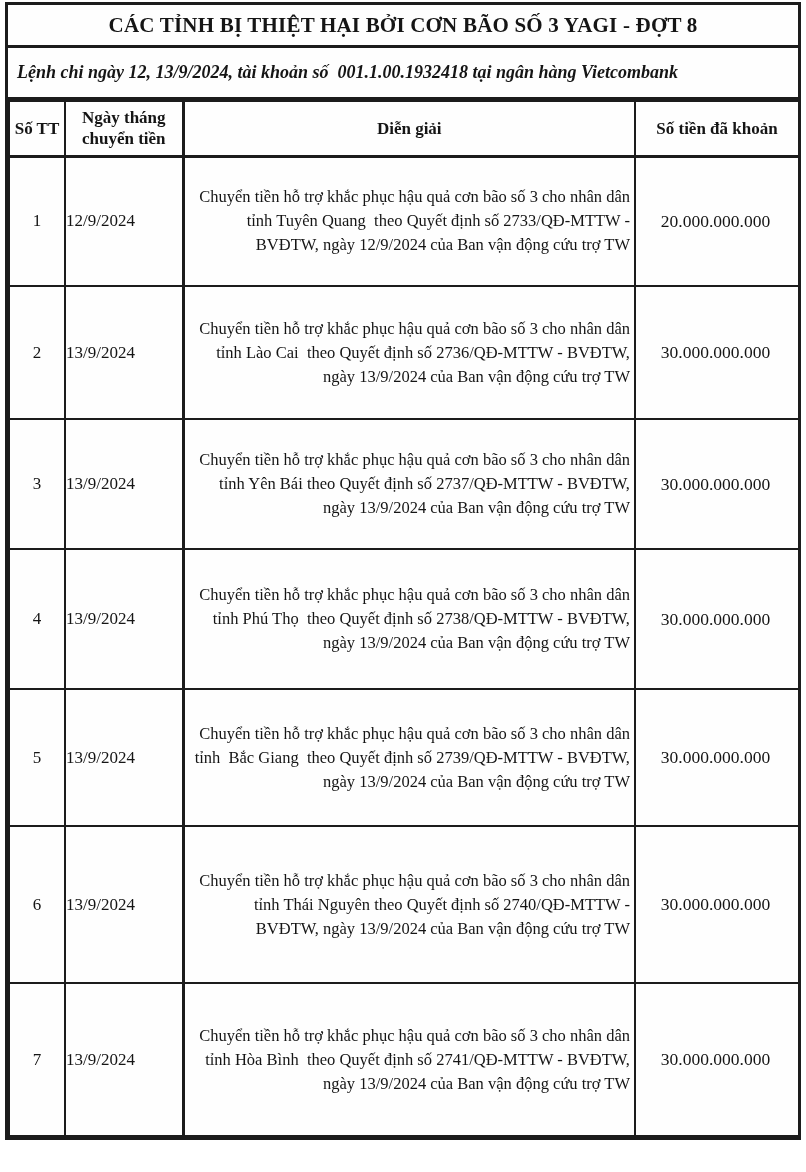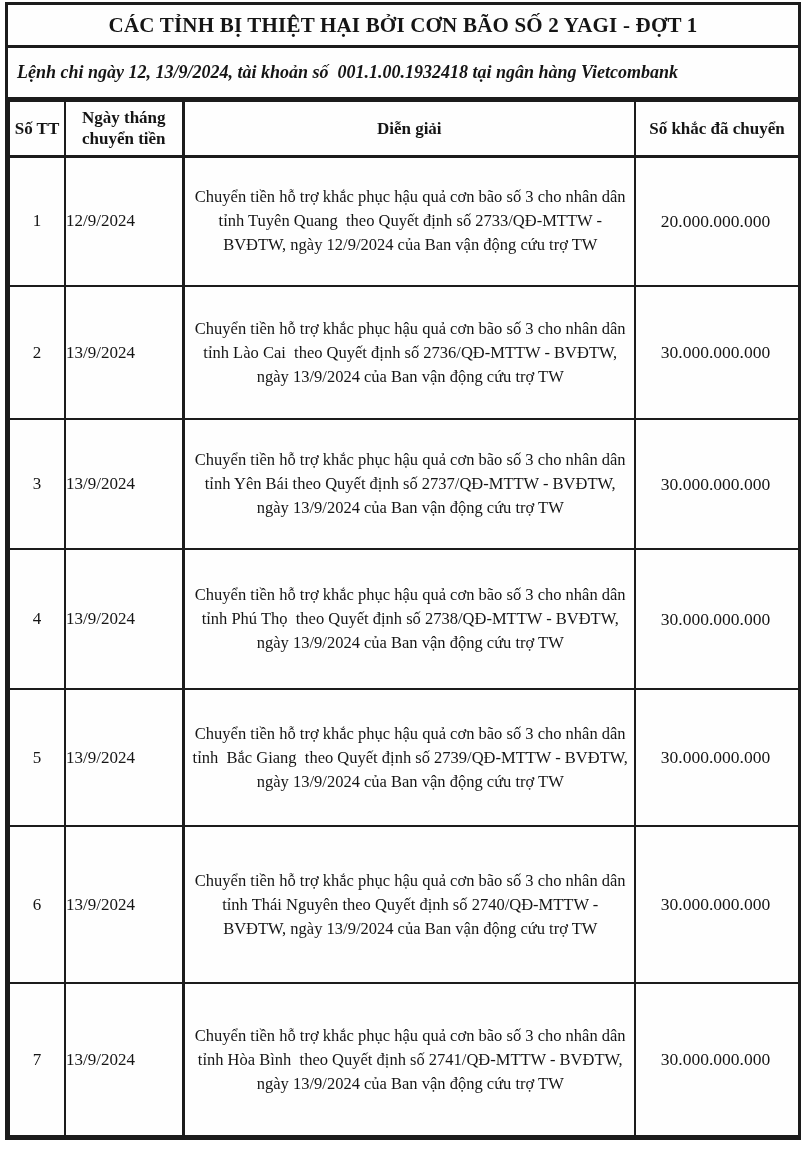--- a/index.html
+++ b/index.html
@@ -74,21 +74,21 @@
     text-align: center;
     font-size: 17px;
   }
   td.cell-date {
     text-align: left;
     font-size: 17px;
   }
   td.cell-desc {
     font-size: 16.5px;
     line-height: 24px;
-    text-align: center;
+    text-align: right;
     padding: 6px 4px 6px 6px;
     white-space: pre-wrap;
     font-family: Liberation Serif, serif;
   }
   td.cell-amount {
     text-align: center;
     font-size: 17.5px;
     padding-right: 3px;
   }
   
@@ -99,40 +99,40 @@
   tbody tr:nth-child(5) { height: 137px; }
   tbody tr:nth-child(6) { height: 157px; }
   tbody tr:nth-child(7) { height: 153px; }
 </style>
 </head>
 <body>
 
 <div class="page">
 
   <div class="title-box">
-    <div class="title-line">CÁC TỈNH BỊ THIỆT HẠI BỞI CƠN BÃO SỐ 2 YAGI - ĐỢT 1</div>
+    <div class="title-line">CÁC TỈNH BỊ THIỆT HẠI BỞI CƠN BÃO SỐ 3 YAGI - ĐỢT 8</div>
   </div>
 
   <div class="subtitle-box">
     <span class="subtitle-text">Lệnh chi ngày 12, 13/9/2024, tài khoản số  001.1.00.1932418 tại ngân hàng Vietcombank</span>
   </div>
 
   <table>
     <colgroup>
       <col class="c-no">
         <col class="c-date">
         <col class="c-desc">
         <col class="c-amount">
     </colgroup>
     <thead>
       <tr>
         <th class="col-no">Số TT</th>
         <th class="col-date">Ngày tháng chuyển tiền</th>
         <th class="col-desc">Diễn giải</th>
-        <th class="col-amount">Số khắc đã chuyển</th>
+        <th class="col-amount">Số tiền đã khoản</th>
       </tr>
     </thead>
     <tbody>
       <tr>
         <td class="cell-no">1</td>
         <td class="cell-date">12/9/2024</td>
         <td class="cell-desc">Chuyển tiền hỗ trợ khắc phục hậu quả cơn bão số 3 cho nhân dân tỉnh Tuyên Quang  theo Quyết định số 2733/QĐ-MTTW - BVĐTW, ngày 12/9/2024 của Ban vận động cứu trợ TW</td>
         <td class="cell-amount">20.000.000.000</td>
       </tr>
       <tr>

